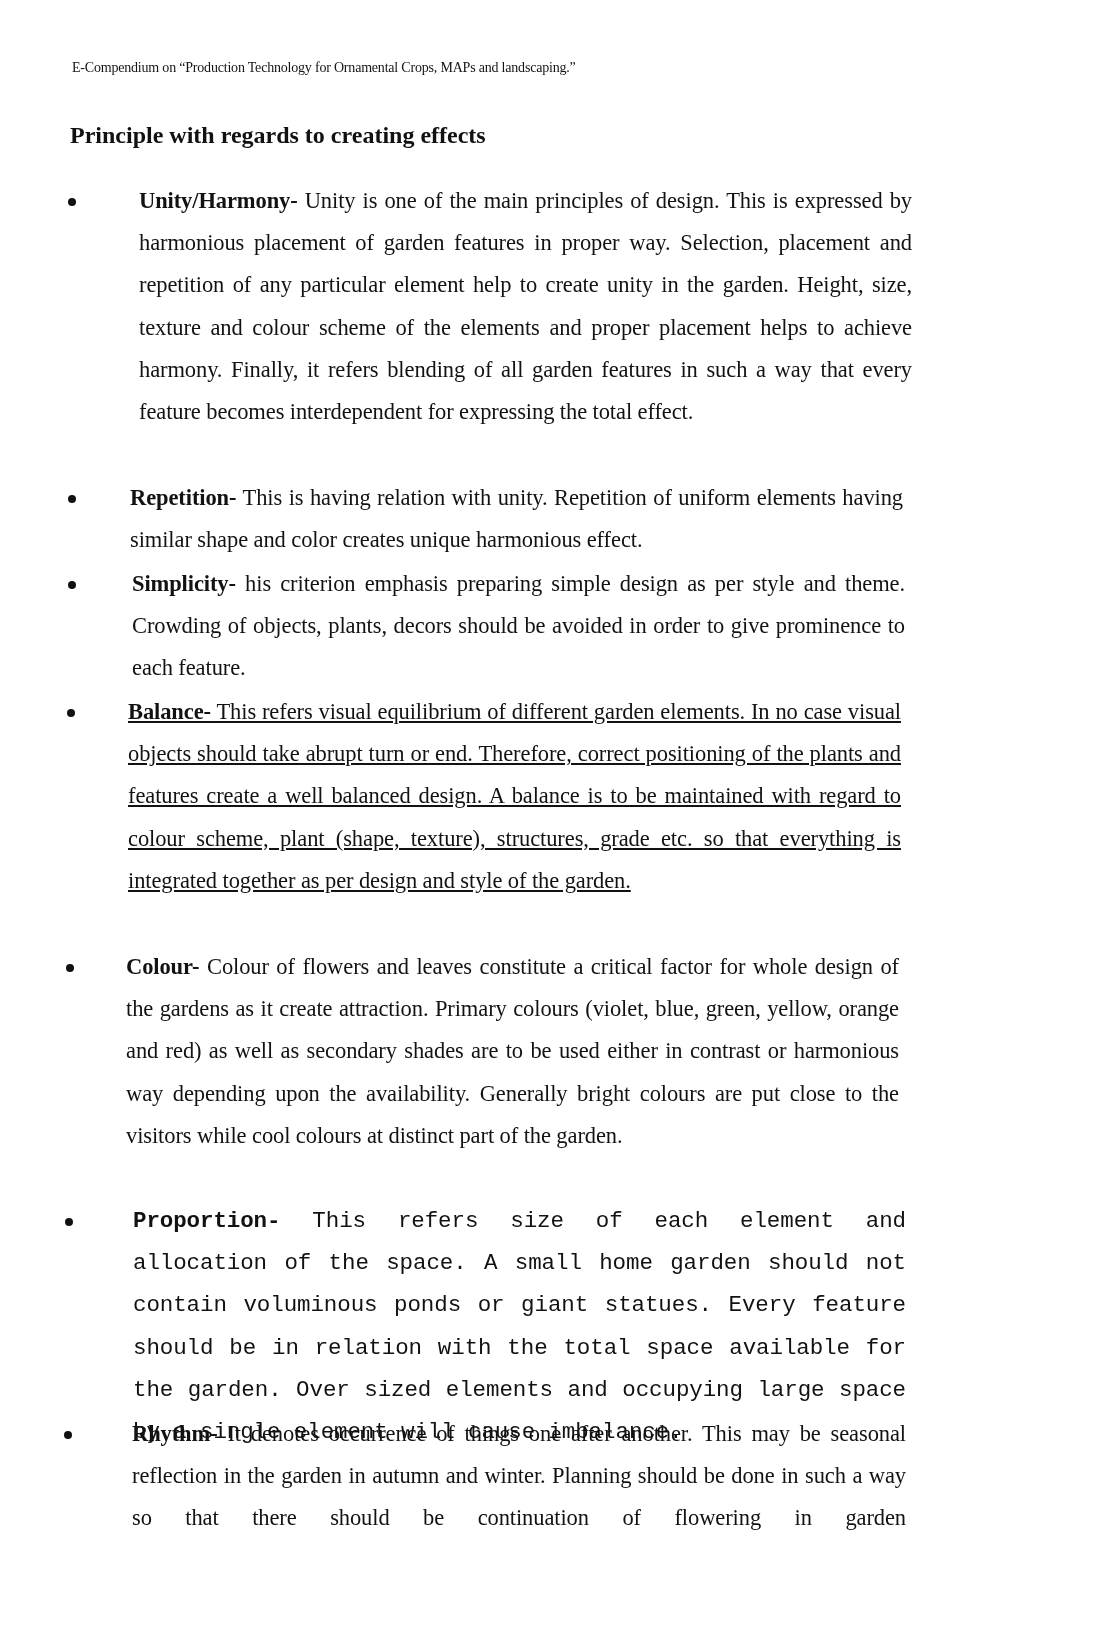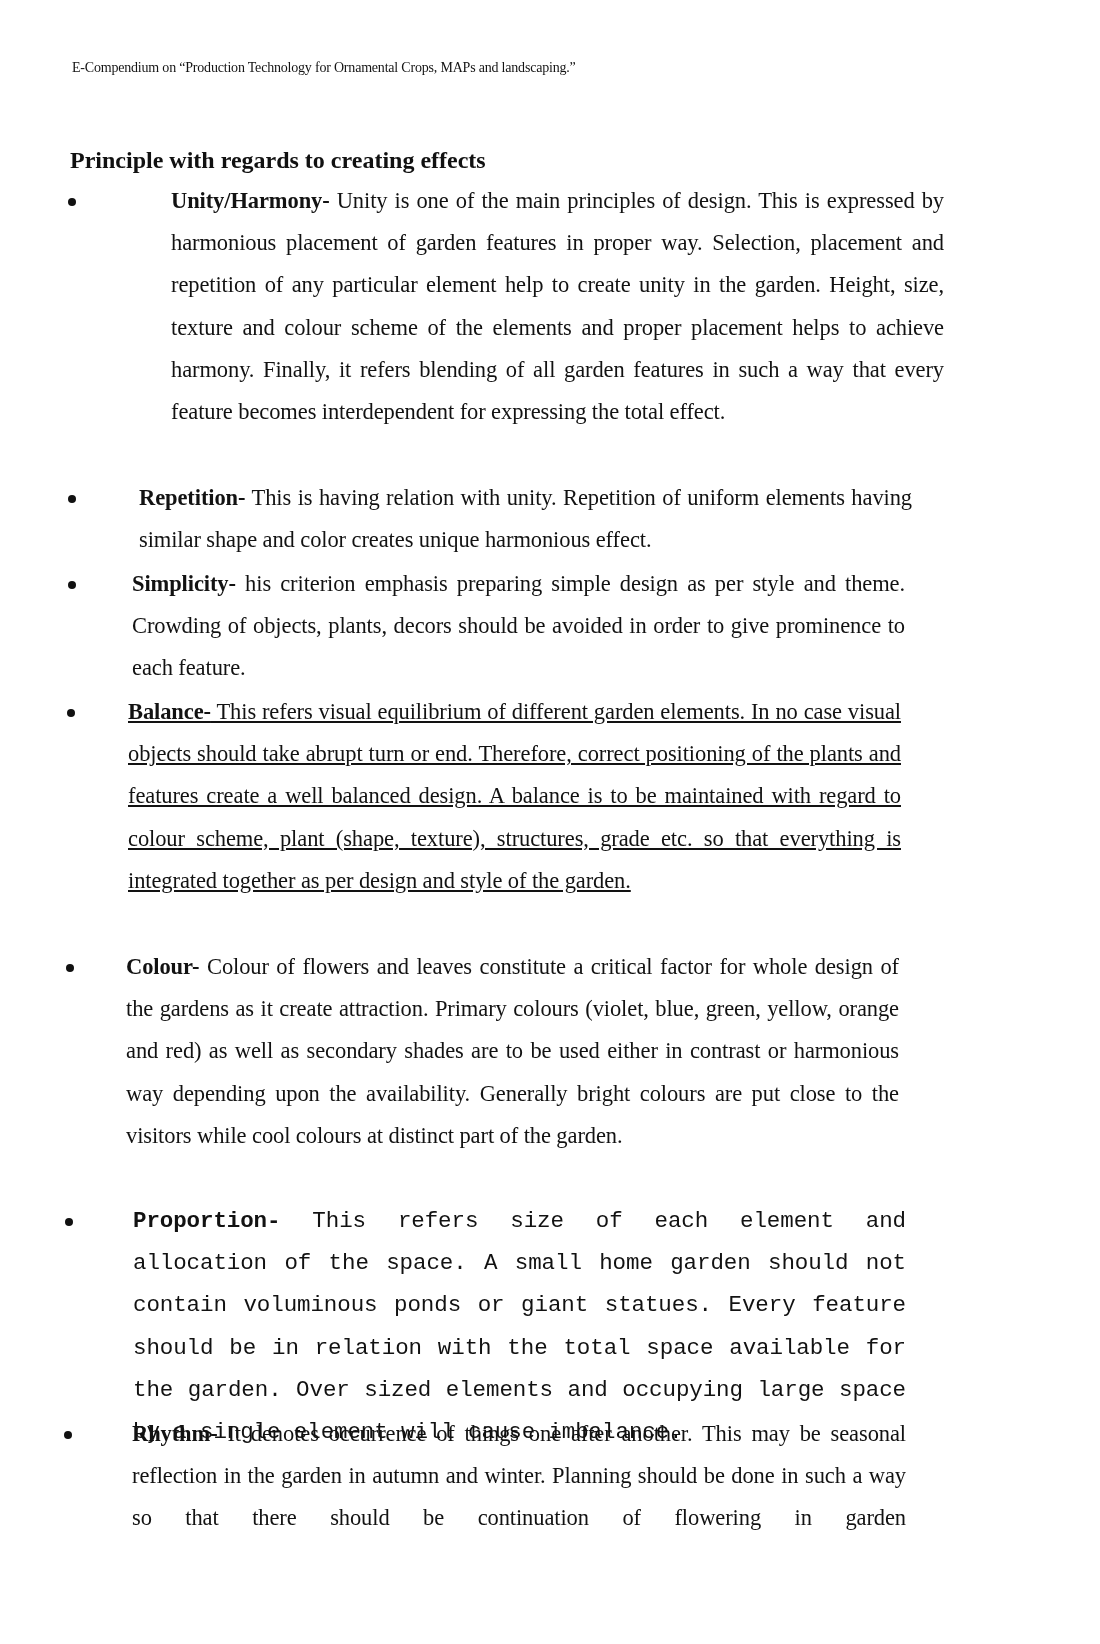--- a/index.html
+++ b/index.html
@@ -20,21 +20,21 @@
       left: 72px;
       top: 60px;
       font-size: 14px;
       letter-spacing: -0.2px;
       white-space: nowrap;
       color: #141414;
     }
     .section-heading {
       position: absolute;
       left: 70px;
-      top: 147px;
+      top: 122px;
       font-size: 24px;
       font-weight: bold;
       white-space: nowrap;
       color: #111111;
     }
     .principles-list {
       position: absolute;
       left: 0;
       top: 0;
       width: 1100px;
@@ -73,28 +73,28 @@
 </head>
 <body>
 
 <div class="running-header">E-Compendium on “Production Technology for Ornamental Crops, MAPs and landscaping.”</div>
 
 <div class="section-heading">Principle with regards to creating effects</div>
 
 <ul class="principles-list">
   <li class="principle-item" style="left:68px; top:180px;">
     <span class="bullet"></span>
-    <div class="item-text" style="left:71px; width:773px;margin-left:32px;">
+    <div class="item-text" style="left:71px; width:773px;">
       <span class="term">Unity/Harmony-</span><span> Unity is one of the main principles of design. This is expressed by harmonious placement of garden features in proper way. Selection, placement and repetition of any particular element help to create unity in the garden. Height, size, texture and colour scheme of the elements and proper placement helps to achieve harmony. Finally, it refers blending of all garden features in such a way that every feature becomes interdependent for expressing the total effect.</span>
     </div>
   </li>
 
   <li class="principle-item" style="left:68px; top:477px;">
     <span class="bullet"></span>
-    <div class="item-text" style="left:71px; width:773px;">
+    <div class="item-text" style="left:62px; width:773px;">
       <span class="term">Repetition-</span><span> This is having relation with unity. Repetition of uniform elements having similar shape and color creates unique harmonious effect.</span>
     </div>
   </li>
 
   <li class="principle-item" style="left:68px; top:563px;">
     <span class="bullet"></span>
     <div class="item-text" style="left:64px; width:773px;">
       <span class="term">Simplicity-</span><span> his criterion emphasis preparing simple design as per style and theme. Crowding of objects, plants, decors should be avoided in order to give prominence to each feature.</span>
     </div>
   </li>

